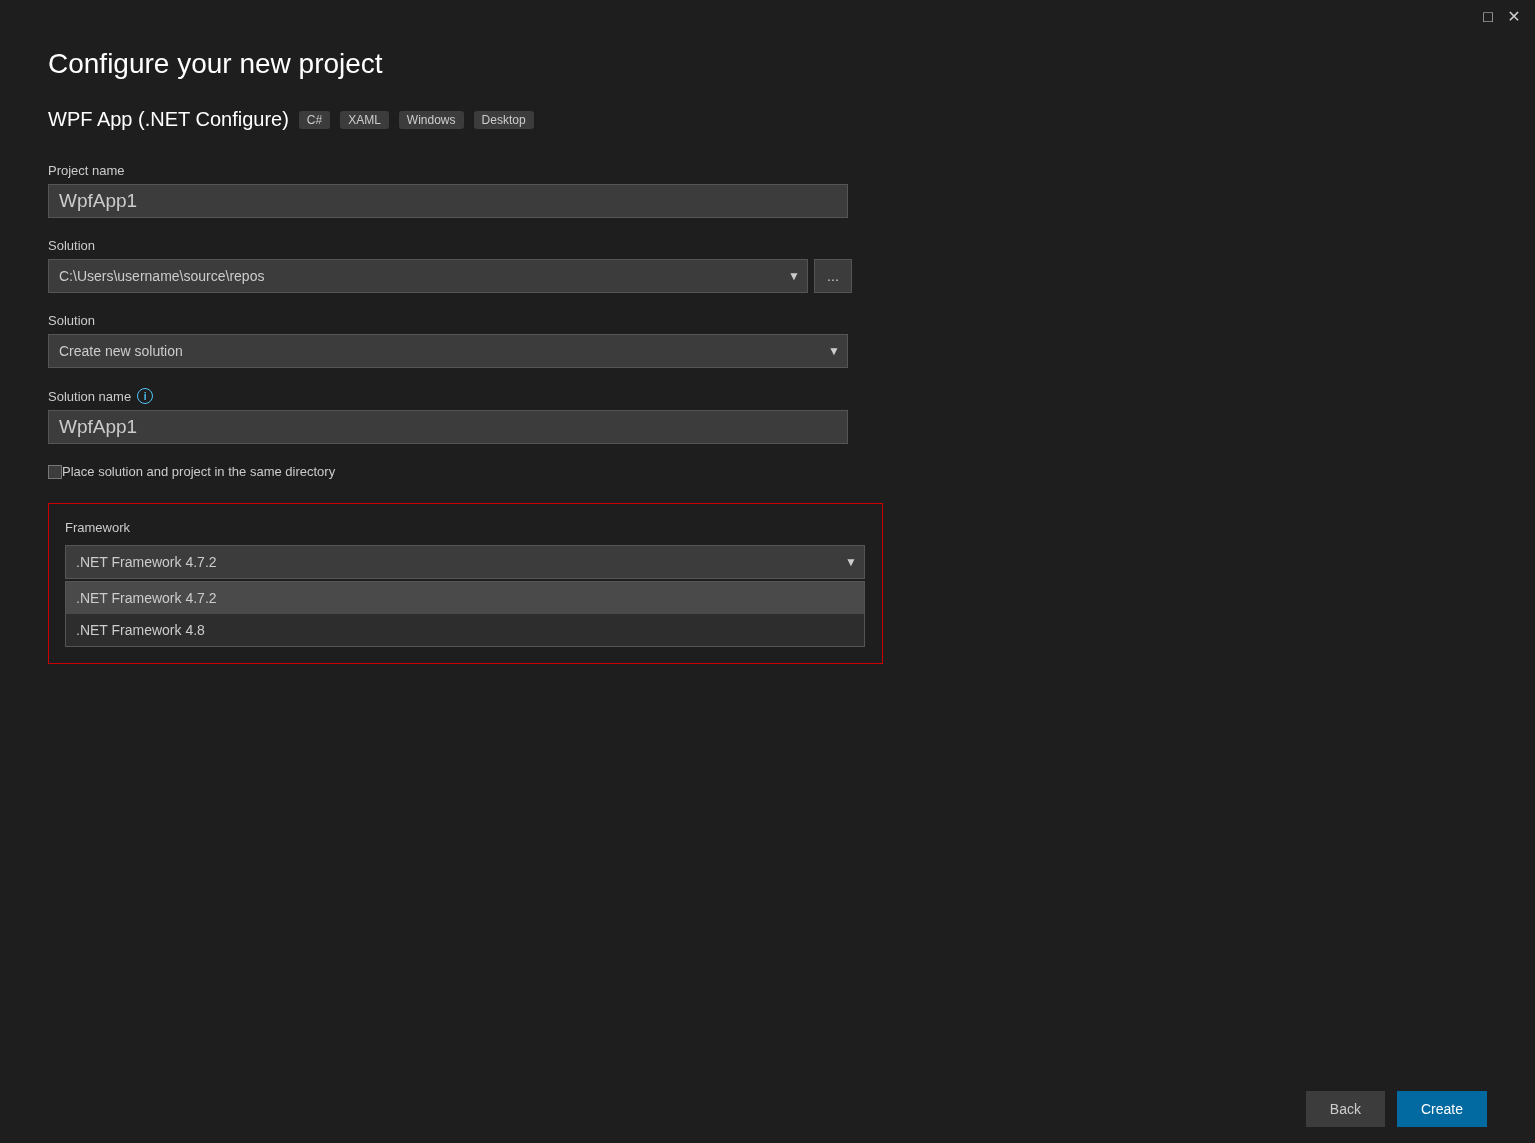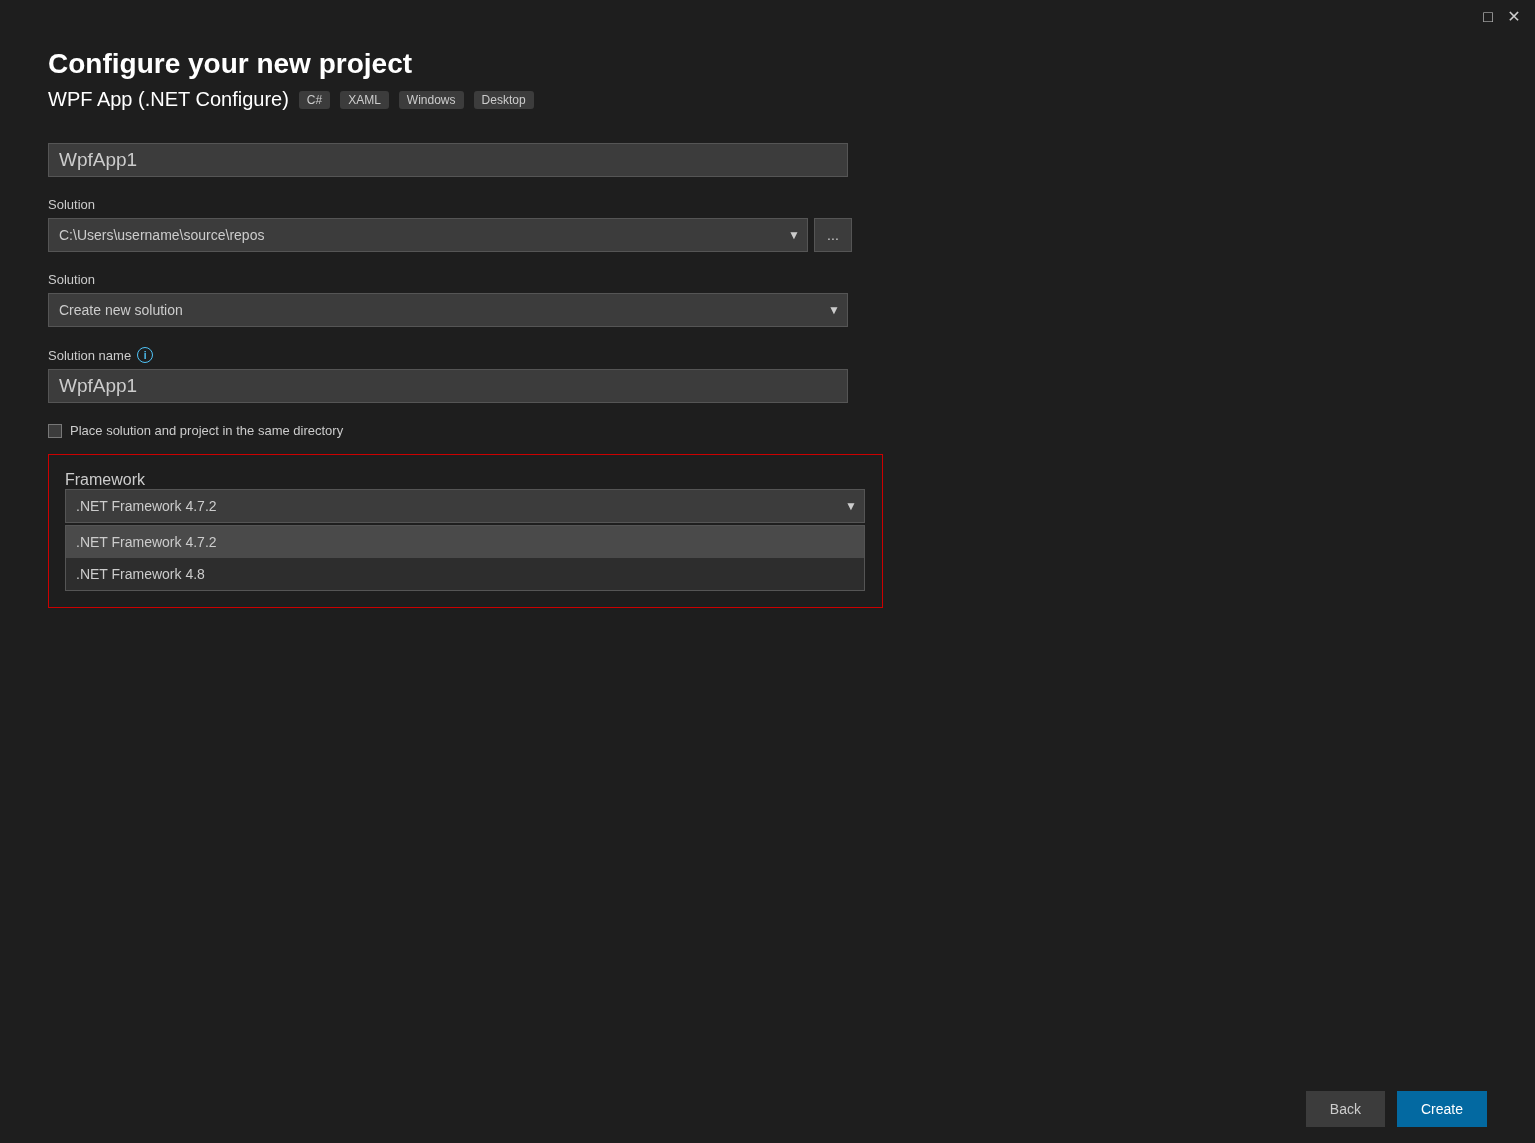--- a/index.html
+++ b/index.html
@@ -38,23 +38,23 @@
       line-height: 1;
     }
 
     .main-content {
       padding: 48px 48px 0 48px;
       max-width: 900px;
     }
 
     .page-title {
       font-size: 28px;
-      font-weight: 700;
+      font-weight: 400;
       color: #ffffff;
-      margin-bottom: 8px;
+      margin-bottom: 28px;
     }
 
     .subtitle-row {
       display: flex;
       align-items: center;
       gap: 10px;
       margin-bottom: 32px;
     }
 
     .subtitle-text {
@@ -154,22 +154,22 @@
       font-size: 14px;
       cursor: pointer;
       display: flex;
       align-items: center;
       justify-content: center;
     }
 
     .checkbox-row {
       display: flex;
       align-items: center;
-      gap: 8px;
-      margin-bottom: 16px;
+      gap: 0;
+      margin-bottom: 24px;
     }
 
     .checkbox-input {
       width: 14px;
       height: 14px;
       background-color: #3c3c3c;
       border: 1px solid #777777;
       cursor: pointer;
       appearance: none;
       flex-shrink: 0;
@@ -182,21 +182,22 @@
 
     .framework-section {
       border: 1.5px solid #cc0000;
       padding: 16px;
       width: 835px;
       margin-bottom: 24px;
     }
 
     .framework-label {
       color: #cccccc;
-      font-size: 16px;
+      font-size: 13px;
+      margin-bottom: 10px;
     }
 
     .framework-select-wrap {
       position: relative;
       width: 800px;
     }
 
     .framework-select-wrap .select-input {
       width: 100%;
     }
@@ -266,20 +267,21 @@
 
   <div class="subtitle-row">
     <span class="subtitle-text">WPF App (.NET Configure)</span>
     <span class="tag">C#</span>
     <span class="tag">XAML</span>
     <span class="tag">Windows</span>
     <span class="tag">Desktop</span>
   </div>
 
   <div class="field-group">
+    <div class="field-label">Project name</div>
     <input class="text-input" type="text" value="WpfApp1" style="">
   </div>
 
   <div class="field-group">
     <div class="field-label">Solution</div>
     <div class="location-row">
       <div class="location-select-wrap">
         <select class="select-input"><option>C:\Users\username\source\repos</option></select>
         <span class="select-arrow">▼</span>
       </div>

